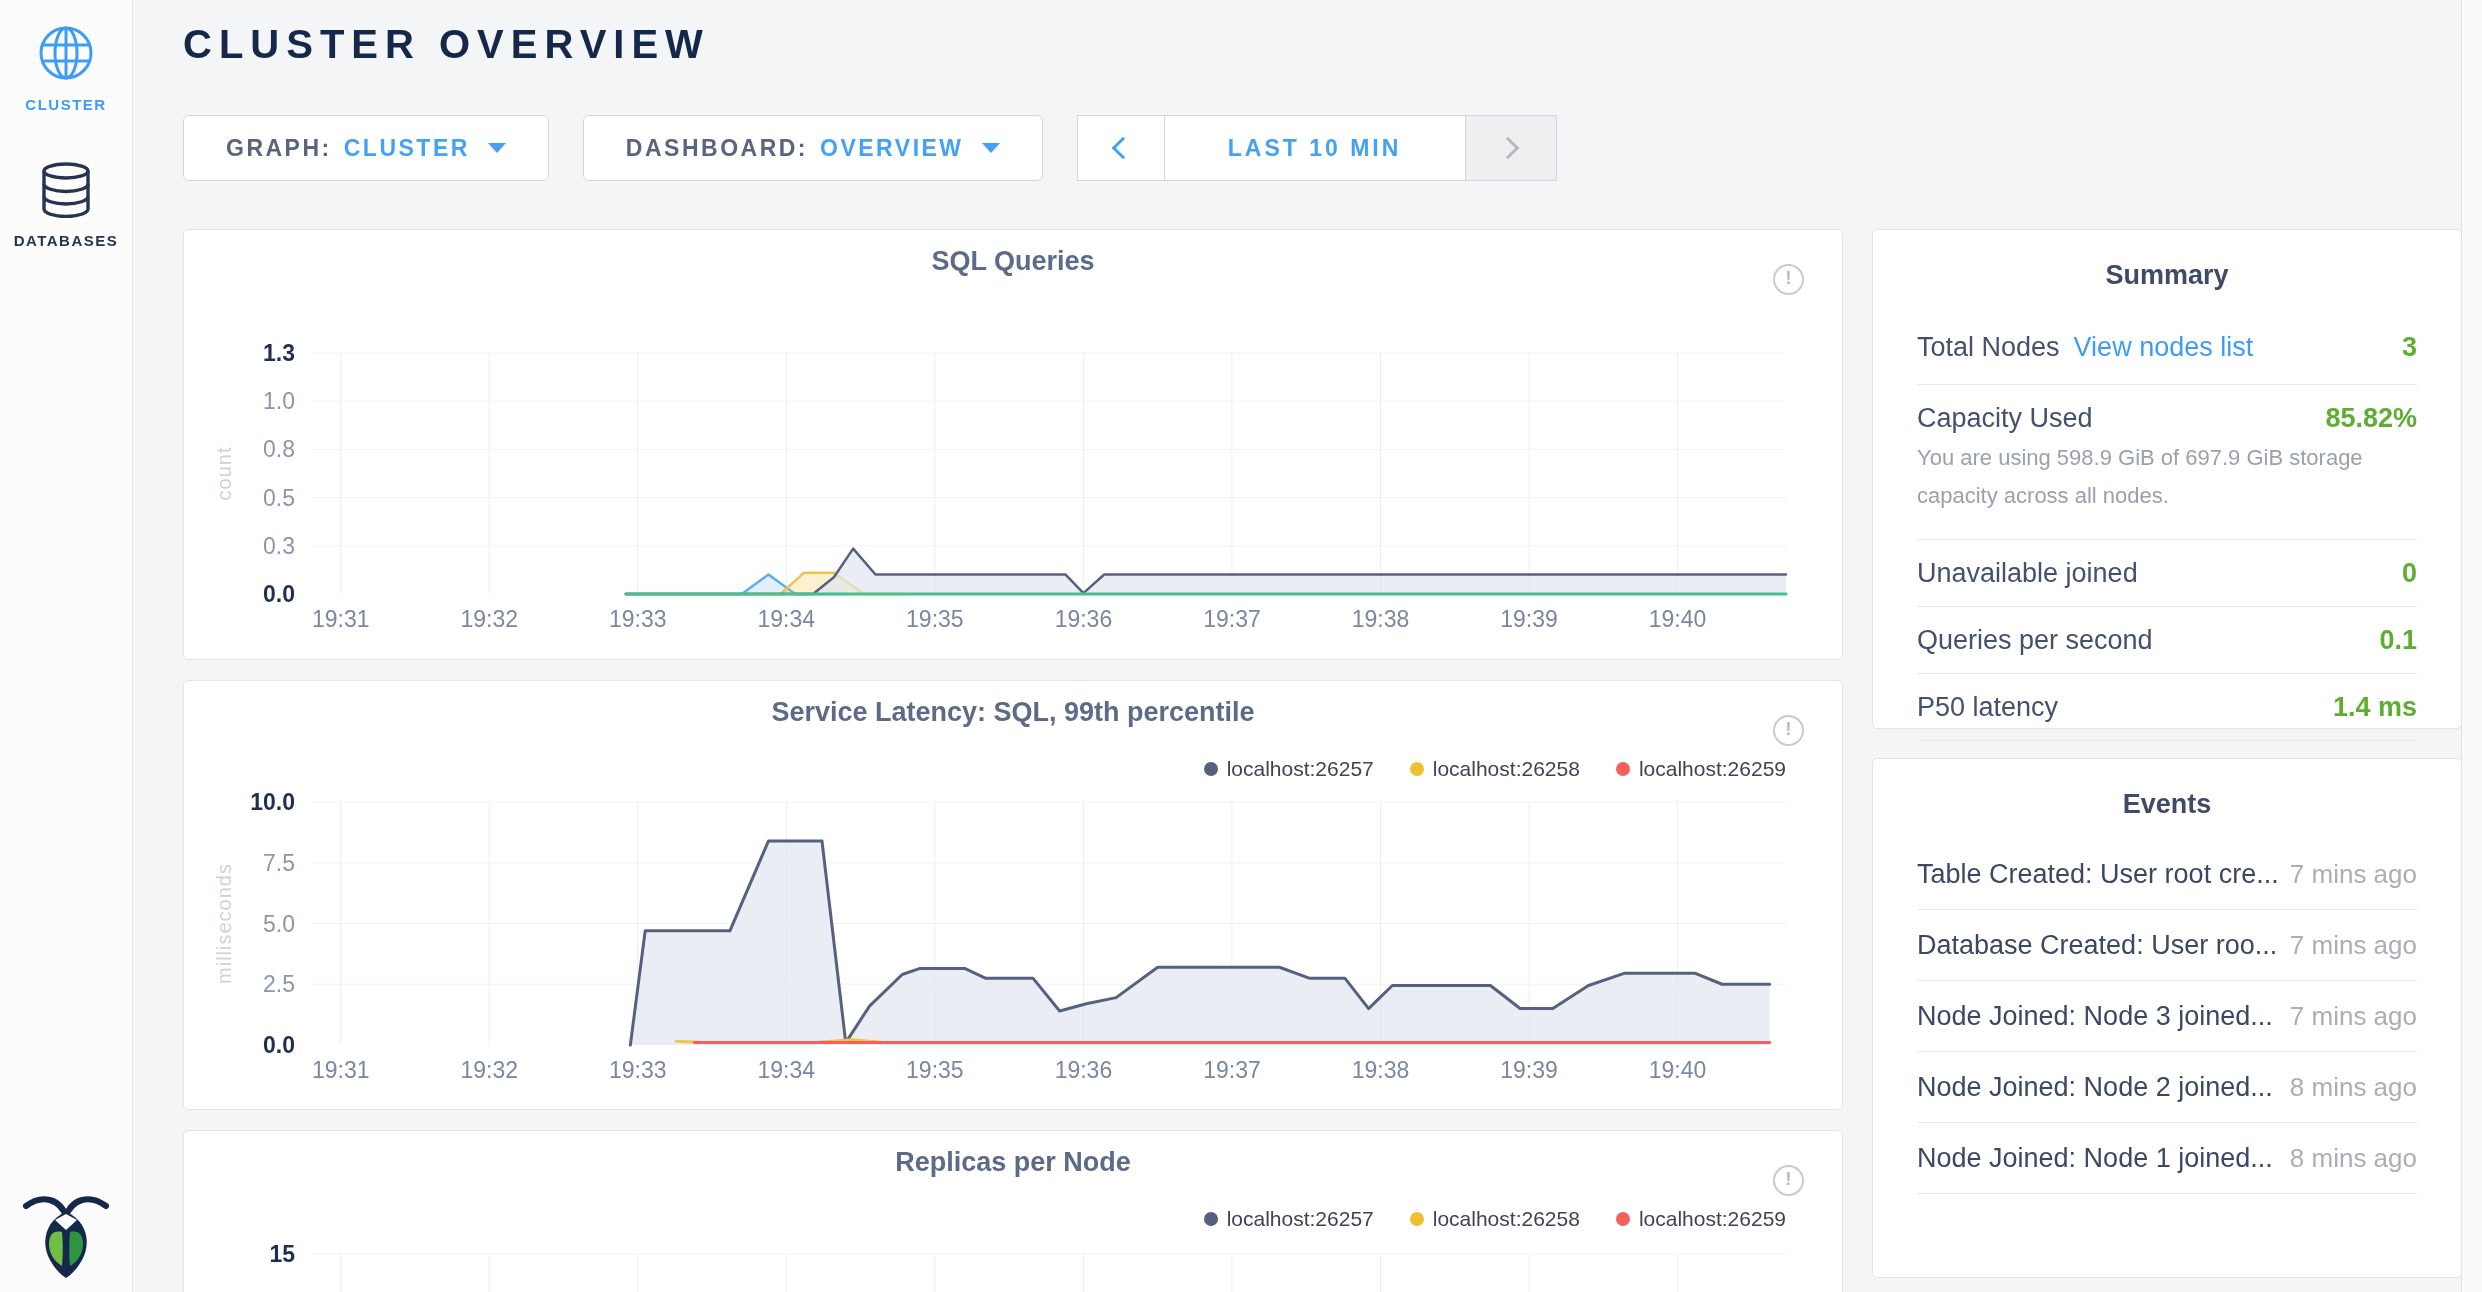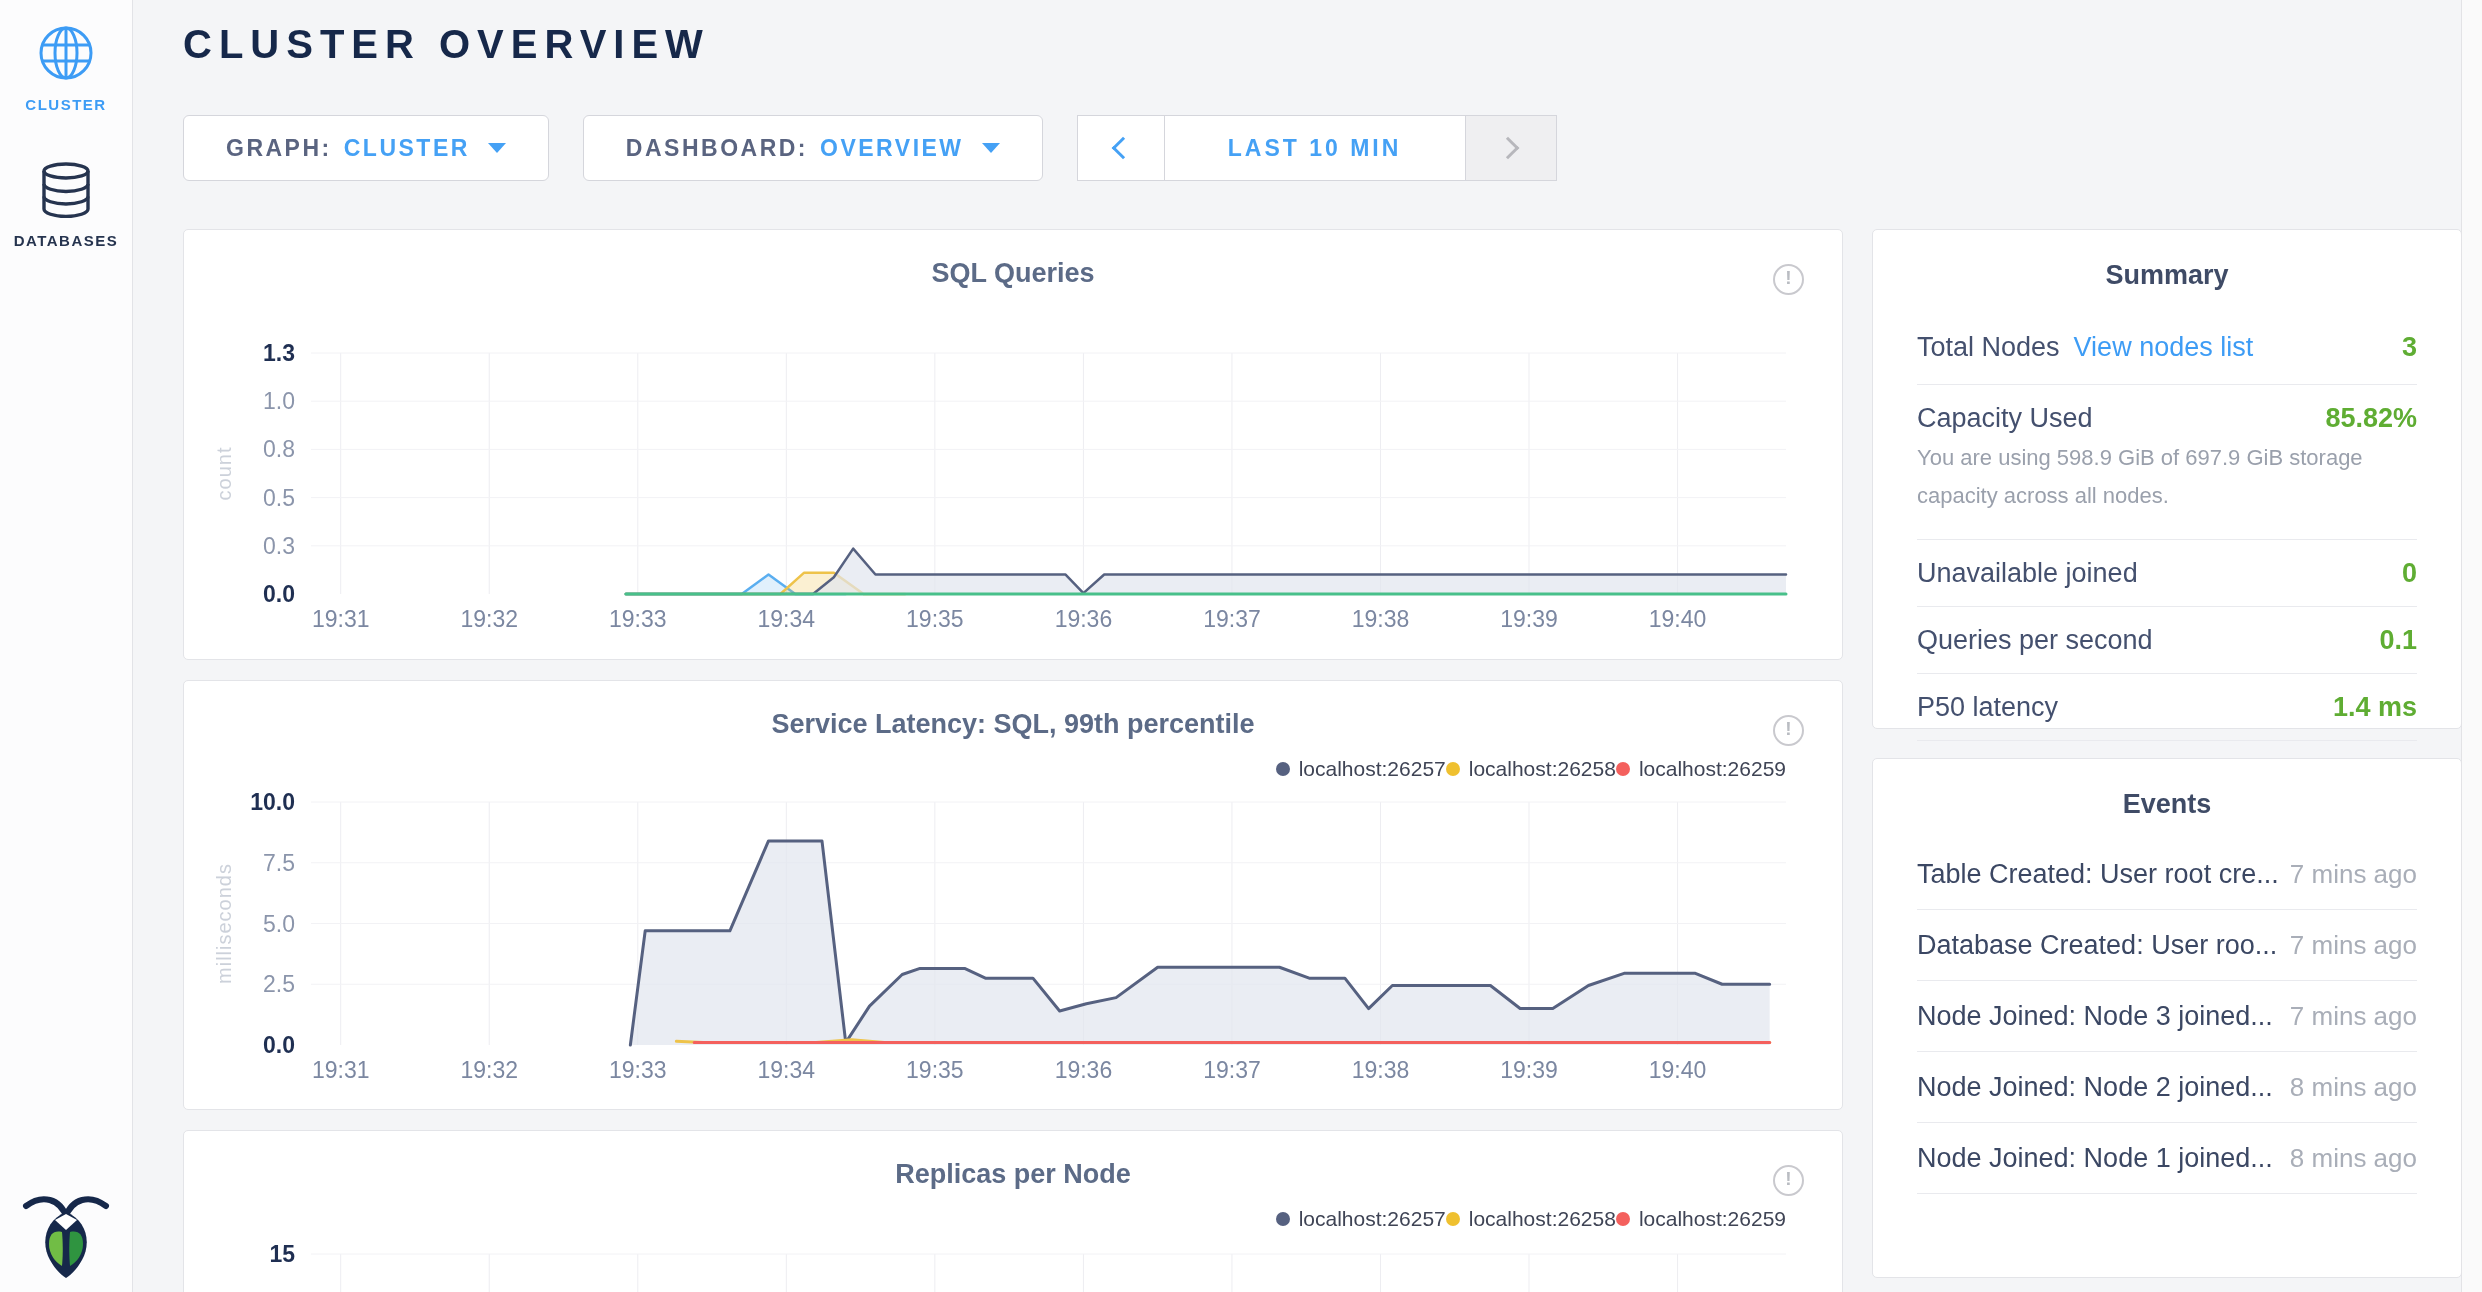--- a/index.html
+++ b/index.html
@@ -29,24 +29,24 @@
   .tr-seg{display:flex;align-items:center;justify-content:center;}
   #tr-prev{width:86px;border-right:1px solid #d5d6dc;cursor:pointer;}
   #tr-label{flex:1;font-size:23px;font-weight:700;letter-spacing:3px;color:#45a1f5;cursor:pointer;}
   #tr-next{width:90px;border-left:1px solid #d5d6dc;background:#efeff1;cursor:default;}
   .chev{width:13px;height:13px;border-left:3px solid #45a1f5;border-bottom:3px solid #45a1f5;transform:rotate(45deg);margin-left:5px;}
   .chev.right{border-color:#b7b7bc;transform:rotate(225deg);margin-left:-5px;}
   
   .card{position:relative;background:#fff;border:1px solid #e3e4e8;border-radius:5px;box-sizing:border-box;}
   #charts-col{position:absolute;left:183px;top:229px;width:1660px;}
   .chart-card{width:1660px;margin-bottom:20px;}
-  .chart-title{position:absolute;left:0;right:0;top:28px;text-align:center;font-size:27px;font-weight:700;color:#5c6b87;}
+  .chart-title{position:absolute;left:0;right:0;top:16px;text-align:center;font-size:27px;font-weight:700;color:#5c6b87;}
   .info-icon{position:absolute;right:38px;top:34px;width:31px;height:31px;border:2px solid #c9c9ce;border-radius:50%;box-sizing:border-box;cursor:pointer;}
   .info-icon::after{content:"!";position:absolute;left:0;right:0;top:1px;text-align:center;font-size:19px;font-weight:700;color:#b9bcc2;}
-  .legend{position:absolute;right:56px;top:76px;display:flex;align-items:center;}
+  .legend{position:absolute;right:56px;top:76px;display:flex;gap:36px;align-items:center;}
   .legend-entry{display:flex;align-items:center;gap:9px;}
   .legend-dot{width:14px;height:14px;border-radius:50%;}
   .legend-label{font-size:21px;color:#3f4455;}
   .chart-svg{position:absolute;left:0;top:0;}
   .xt{font-size:23px;fill:#7b87a1;}
   .yt{font-size:23px;fill:#8b95ab;}
   .yt.strong{fill:#1f2f52;font-weight:700;}
   .yl{font-size:20px;fill:#ccd1da;letter-spacing:1px;}
   
   #right-col{position:absolute;left:1872px;top:229px;width:590px;}

